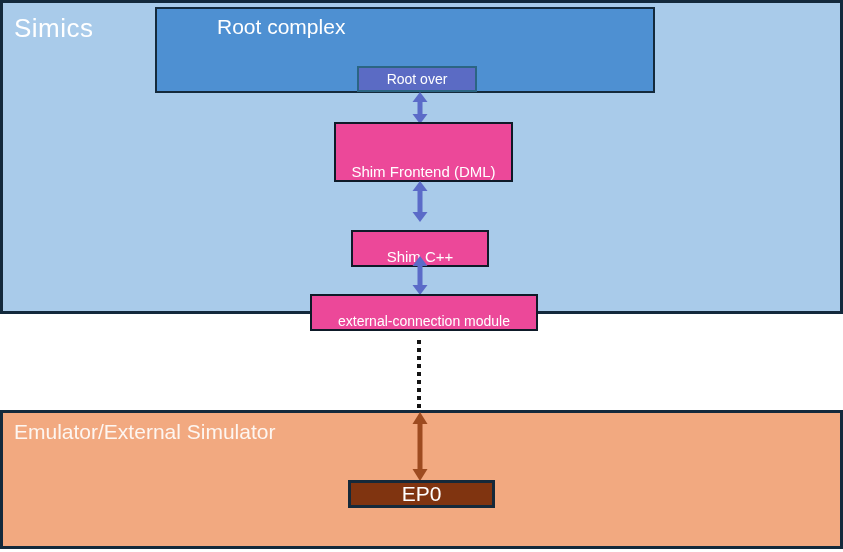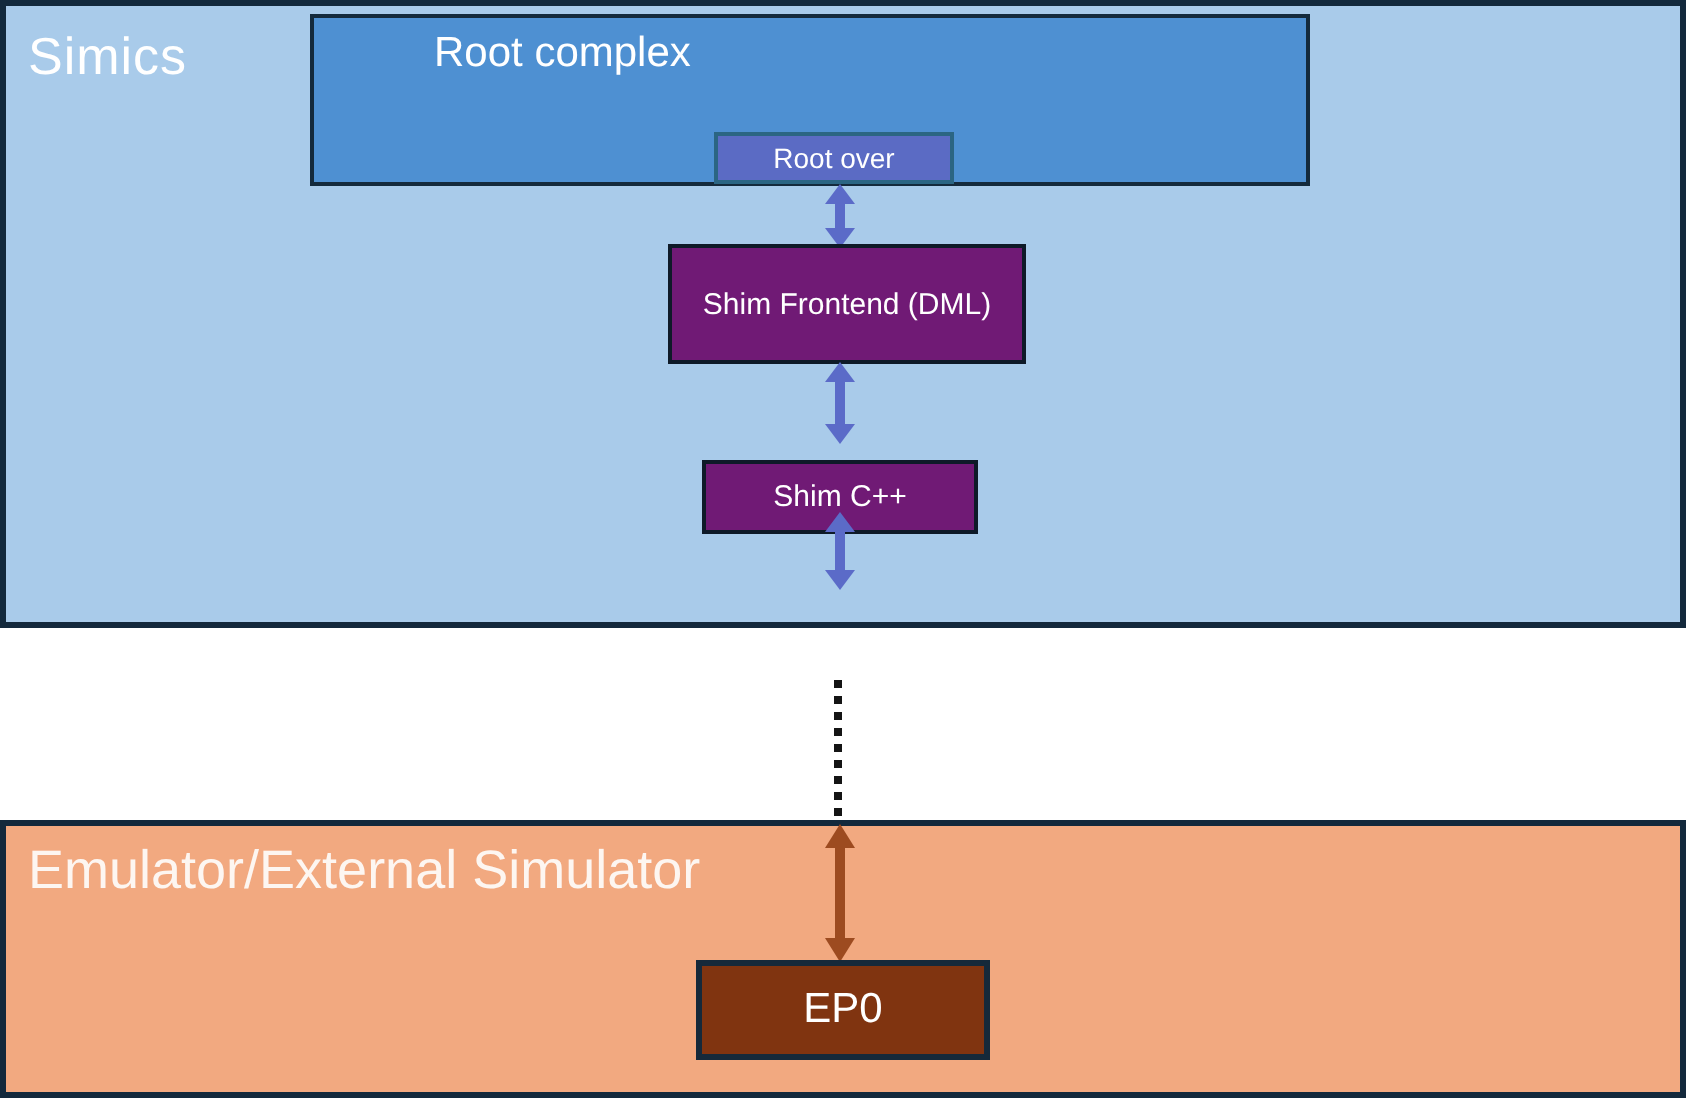--- a/index.html
+++ b/index.html
@@ -48,24 +48,24 @@
     width: 120px; height: 26px;
     background: #5B6BC4;
     border: 2px solid #2B6583;
     color: #ffffff;
     font-size: 14px;
     display: flex; align-items: center; justify-content: center;
   }
   
   .module-box {
     position: absolute;
-    background: #701a75;
+    background: #ec4899;
     border: 2px solid #0E1A28;
     color: #ffffff;
-    display: flex; align-items: center; justify-content: center;
+    display: flex; align-items: flex-end; justify-content: center;
     text-align: center;
   }
   .shim-frontend { left: 334px; top: 122px; width: 179px; height: 60px; font-size: 15px; }
   .shim-cpp      { left: 351px; top: 230px; width: 138px; height: 37px; font-size: 15px; }
   .ext-conn      { left: 310px; top: 294px; width: 228px; height: 37px; font-size: 14px; }
   
   .arrow { position: absolute; }
   .blue-arrow  polygon, .blue-arrow  rect { fill: #5B6BC8; }
   .brown-arrow polygon, .brown-arrow rect { fill: #9D4B20; }
   
@@ -86,26 +86,26 @@
     position: absolute;
     left: 0; top: 410px;
     width: 843px; height: 139px;
     background: #F2A980;
     border: 3px solid #13293C;
   }
   .emulator-label {
     position: absolute;
     left: 11px; top: 7px;
     color: #fdf6f1;
-    font-size: 27px;
+    font-size: 21px;
   }
   .ep0-box {
     position: absolute;
     left: 348px; top: 480px;
-    width: 147px; height: 50px;
+    width: 147px; height: 28px;
     background: #803410;
     border: 3px solid #15293A;
     color: #ffffff;
     font-size: 21px;
     display: flex; align-items: center; justify-content: center;
   }
 </style>
 </head>
 <body>
 
@@ -142,20 +142,23 @@
   <div class="module-box shim-cpp">
     <span>Shim C++</span>
   </div>
 
   <svg class="arrow blue-arrow" style="left:411px; top:256px;" width="18" height="39">
     <polygon points="9,0 1.5,10 16.5,10"></polygon>
     <rect x="6.5" y="9" width="5" height="21"></rect>
     <polygon points="9,39 1.5,29 16.5,29"></polygon>
   </svg>
 
+  <div class="module-box ext-conn">
+    <span>external-connection module</span>
+  </div>
 
   <div class="dotted-connector"></div>
 
 
   <div class="emulator-box">
     <div class="emulator-label">Emulator/External Simulator</div>
   </div>
 
   <svg class="arrow brown-arrow" style="left:411px; top:412px;" width="18" height="69">
     <polygon points="9,0 1.5,12 16.5,12"></polygon>

